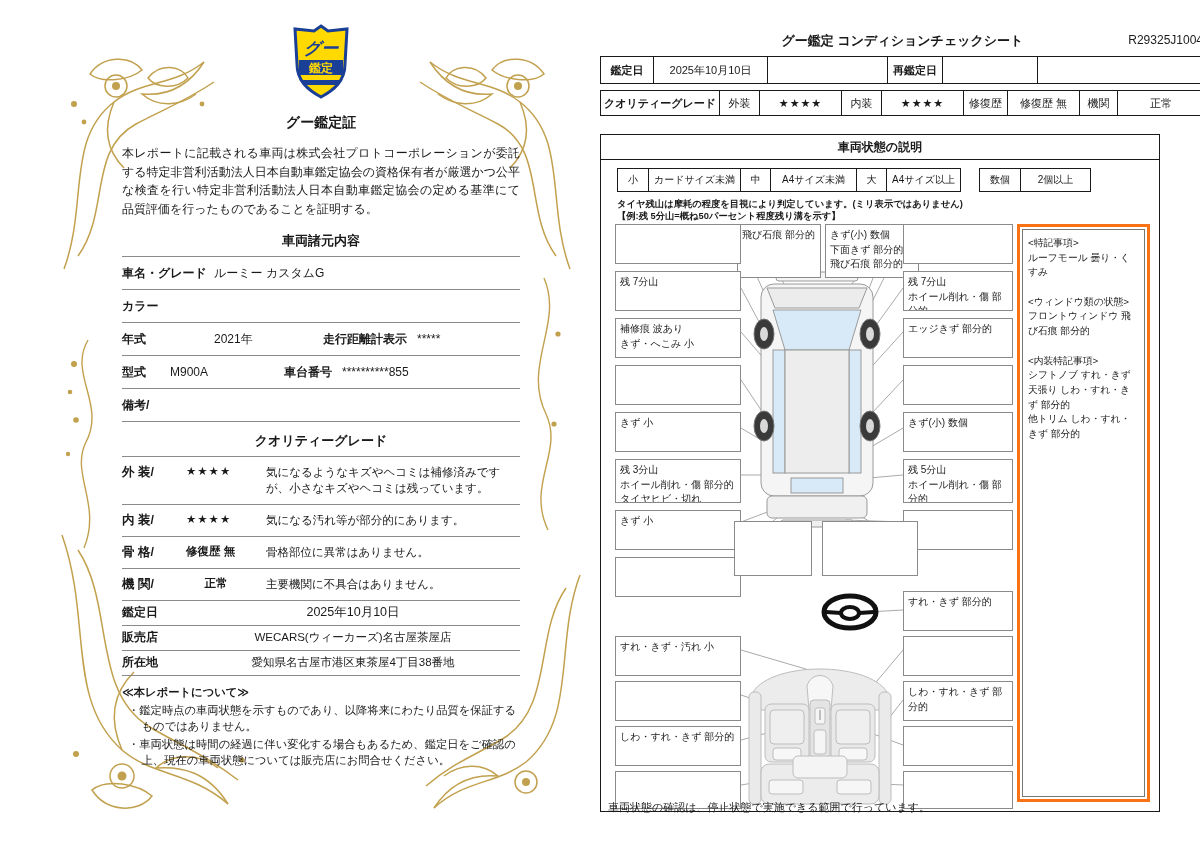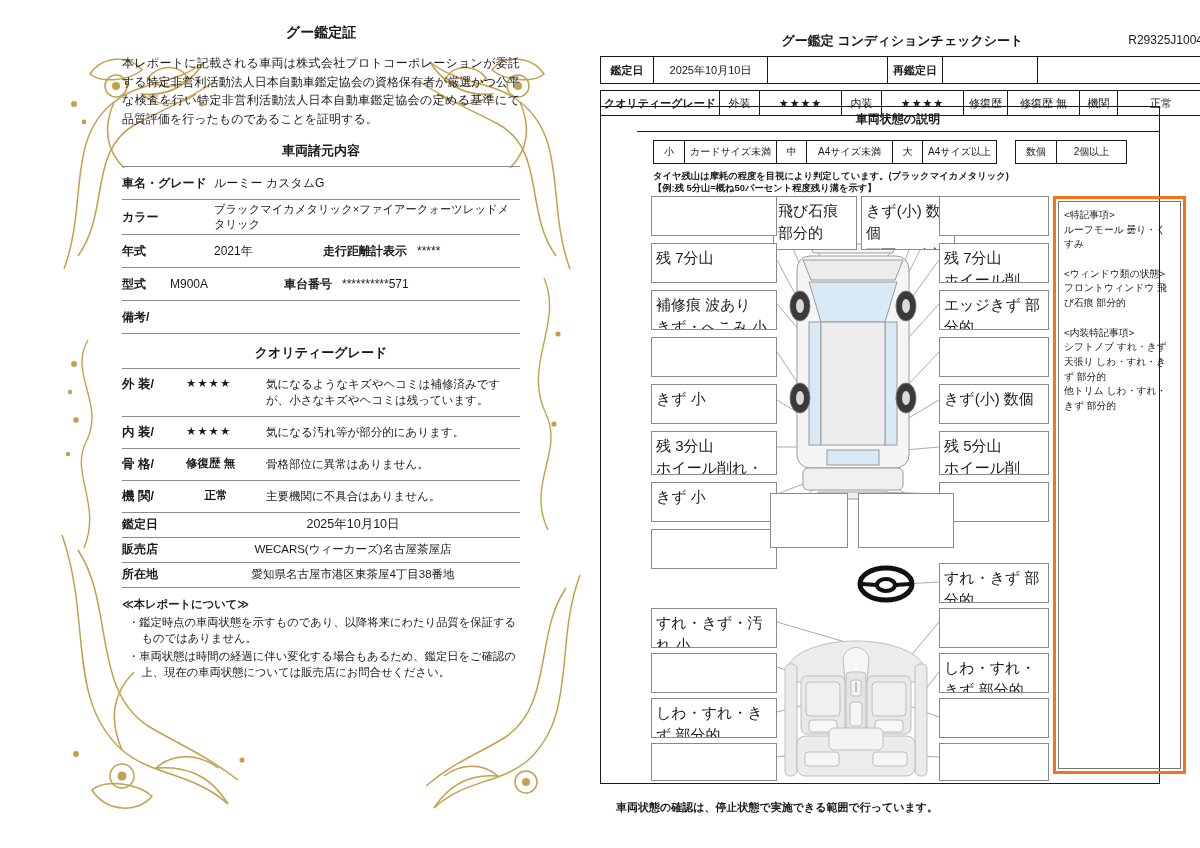--- a/index.html
+++ b/index.html
@@ -39,37 +39,37 @@
   .sheet{position:absolute;left:600px;top:28px;width:605px;height:800px;font-size:11px;}
   .sheet-title{position:absolute;top:4px;left:0;right:0;text-align:center;font-size:13px;font-weight:bold;}
   .sheet-code{position:absolute;top:5px;right:2px;font-size:12px;}
   .tbl{position:absolute;left:0;right:0;display:flex;border:1.5px solid #1a1a1a;box-sizing:border-box;}
   .tbl>div{border-left:1px solid #1a1a1a;display:flex;align-items:center;justify-content:center;
            box-sizing:border-box;font-size:11px;}
   .tbl>div:first-child{border-left:none;}
   .tbl1{top:28px;height:28px;}
   .tbl2{top:62px;height:26px;}
   .star{font-weight:bold;letter-spacing:1px;font-size:12px;}
-  .bigbox{position:absolute;top:78px;left:0;width:560px;height:678px;border:1.5px solid #1a1a1a;box-sizing:border-box;padding-left:36px;}
+  .bigbox{position:absolute;top:106px;left:0;width:560px;height:678px;border:1.5px solid #1a1a1a;box-sizing:border-box;}
   .bb-head{height:24px;border-bottom:1.5px solid #1a1a1a;display:flex;align-items:center;justify-content:center;
            font-size:12px;font-weight:bold;}
   .bb-content{position:relative;width:100%;height:651px;}
   .mini-tbl{position:absolute;display:flex;border:1.2px solid #1a1a1a;height:24px;box-sizing:border-box;}
   .mini-tbl>div{border-left:1px solid #1a1a1a;display:flex;align-items:center;justify-content:center;
                 font-size:10px;box-sizing:border-box;}
   .mini-tbl>div:first-child{border-left:none;}
   .tire-note{position:absolute;left:16px;font-size:9.3px;font-weight:bold;line-height:1.3;}
-  .cbox{position:absolute;border:1px solid #8a8a8a;background:#fff;font-size:15px;line-height:1.45;
+  .cbox{position:absolute;border:1px solid #8a8a8a;background:#fff;font-size:10px;line-height:1.45;
         padding:3px 4px;box-sizing:border-box;white-space:pre-line;overflow:hidden;}
   .notes-panel{position:absolute;left:416px;top:64px;width:133px;height:578px;border:3px solid #f97316;
                box-sizing:border-box;padding:2px;}
   .notes-inner{width:100%;height:100%;border:1px solid #777;box-sizing:border-box;padding:6px 5px;
                font-size:9.8px;line-height:1.5;white-space:pre-line;}
   .connectors{position:absolute;inset:0;pointer-events:none;}
-  .sheet-footer{position:absolute;top:772px;left:16px;font-size:11px;font-weight:bold;}
+  .sheet-footer{position:absolute;top:772px;left:8px;font-size:11px;font-weight:normal;}
 </style>
 </head>
 <body>
 
 <div class="page">
 
   <div class="cert">
 
     <svg class="orn" style="left:-6px;top:30px" width="190" height="230" viewBox="0 0 190 230">
       <g fill="none" stroke="#c2a14e" stroke-width="1.5">
@@ -132,45 +132,53 @@
         <path d="M10 255 C 36 186 12 112 64 68 C 92 46 126 50 156 22"></path>
         <path d="M24 242 C 56 196 36 124 86 92 C 112 76 136 68 164 44"></path>
         <path d="M156 22 C 138 50 114 56 92 54 C 108 68 130 66 146 54"></path>
         <circle cx="64" cy="48" r="11"></circle>
         <circle cx="64" cy="48" r="4" fill="#c2a14e" stroke="none"></circle>
       </g>
     </svg>
 
     <div class="cert-content">
 
+      <div class="badge-wrap">
+        <svg width="60" height="76" viewBox="0 0 60 76">
+          <path d="M30 2 L37 7 L56 5 L54 40 C54 57 43 66 30 73 C17 66 6 57 6 40 L4 5 L23 7 Z" fill="#ffd900" stroke="#1a3f97" stroke-width="3"></path>
+          <text x="30" y="30" text-anchor="middle" font-size="17" font-style="italic" font-weight="bold" fill="#1a3f97">グー</text>
+          <rect x="8" y="36" width="44" height="15" fill="#1a3f97"></rect>
+          <text x="30" y="48" text-anchor="middle" font-size="12" font-weight="bold" fill="#ffd900">鑑定</text>
+          <path d="M10 56 L50 56 L47 61 L13 61 Z" fill="#1a3f97"></path>
+        </svg>
+      </div>
 
       <div class="cert-sub">グー鑑定証</div>
       <div class="cert-intro">本レポートに記載される車両は株式会社プロトコーポレーションが委託する特定非営利活動法人日本自動車鑑定協会の資格保有者が厳選かつ公平な検査を行い特定非営利活動法人日本自動車鑑定協会の定める基準にて品質評価を行ったものであることを証明する。</div>
 
       <div class="sec-head">車両諸元内容</div>
       <div class="spec">
         <div class="spec-row">
           <span class="spec-label">車名・グレード</span>
           <span>ルーミー カスタムG</span>
         </div>
         <div class="spec-row">
           <span class="spec-label">カラー</span>
-          <span style="font-size:11.3px">ブラックマイカメタリック×ファイアークォーツレッドメタリック</span>
         </div>
         <div class="spec-row">
           <span class="spec-label">年式</span>
           <span style="width:95px">2021年</span>
           <span class="spec-label2">走行距離計表示</span>
           <span>*****</span>
         </div>
         <div class="spec-row">
           <span class="spec-label" style="width:48px">型式</span>
           <span style="width:100px">M900A</span>
           <span class="spec-label2">車台番号</span>
-          <span>**********571</span>
+          <span>**********855</span>
         </div>
         <div class="spec-row">
           <span class="spec-label">備考/</span>
         </div>
       </div>
 
       <div class="sec-head" style="margin-top:10px">クオリティーグレード</div>
       <div style="margin-top:6px">
         <div class="grade-row">
           <span class="g-label">外 装/</span>
@@ -253,21 +261,21 @@
           <div style="width:30px">中</div>
           <div style="width:86px">A4サイズ未満</div>
           <div style="width:30px">大</div>
           <div style="flex:1">A4サイズ以上</div>
         </div>
         <div class="mini-tbl" style="left:378px;top:8px;width:112px">
           <div style="width:40px">数個</div>
           <div style="flex:1">2個以上</div>
         </div>
 
-        <div class="tire-note" style="top:38px">タイヤ残山は摩耗の程度を目視により判定しています。(ブラックマイカメタリック)</div>
+        <div class="tire-note" style="top:38px">タイヤ残山は摩耗の程度を目視により判定しています。(ミリ表示ではありません)</div>
         <div class="tire-note" style="top:50px">【例:残 5分山=概ね50パーセント程度残り溝を示す】</div>
 
         <svg class="connectors" width="553" height="651" viewBox="0 0 553 651">
           <g stroke="#aaaaaa" stroke-width="1">
             <line x1="140" y1="80" x2="175" y2="160"></line>
               <line x1="140" y1="128" x2="165" y2="175"></line>
             <line x1="140" y1="172" x2="190" y2="230"></line>
               <line x1="140" y1="220" x2="170" y2="265"></line>
             <line x1="140" y1="268" x2="185" y2="295"></line>
               <line x1="140" y1="315" x2="165" y2="315"></line>

